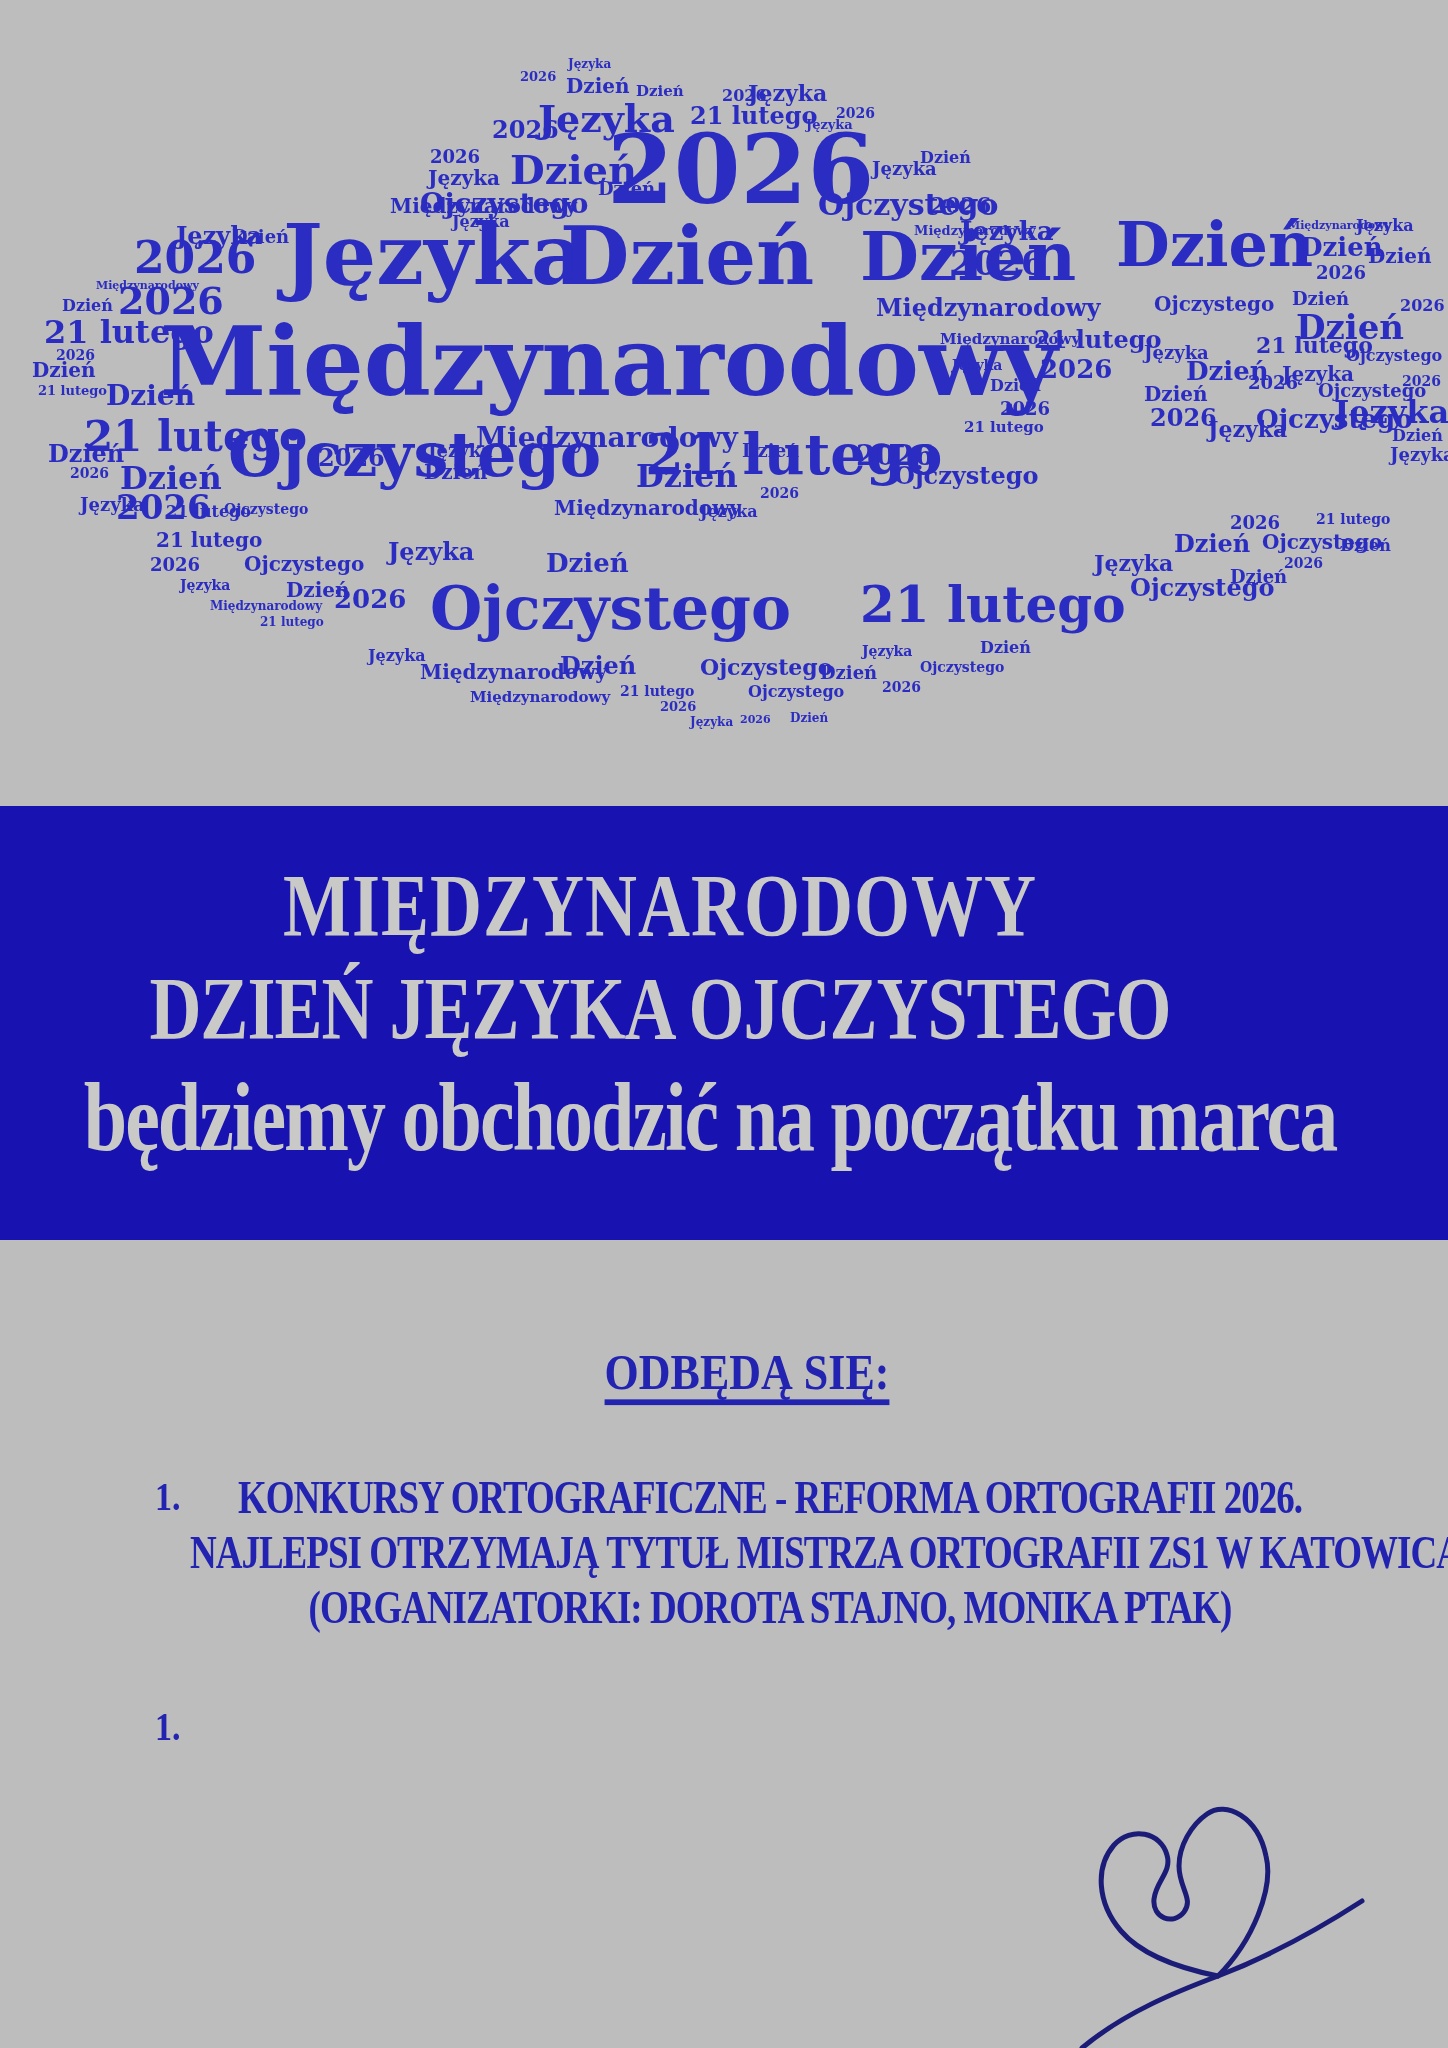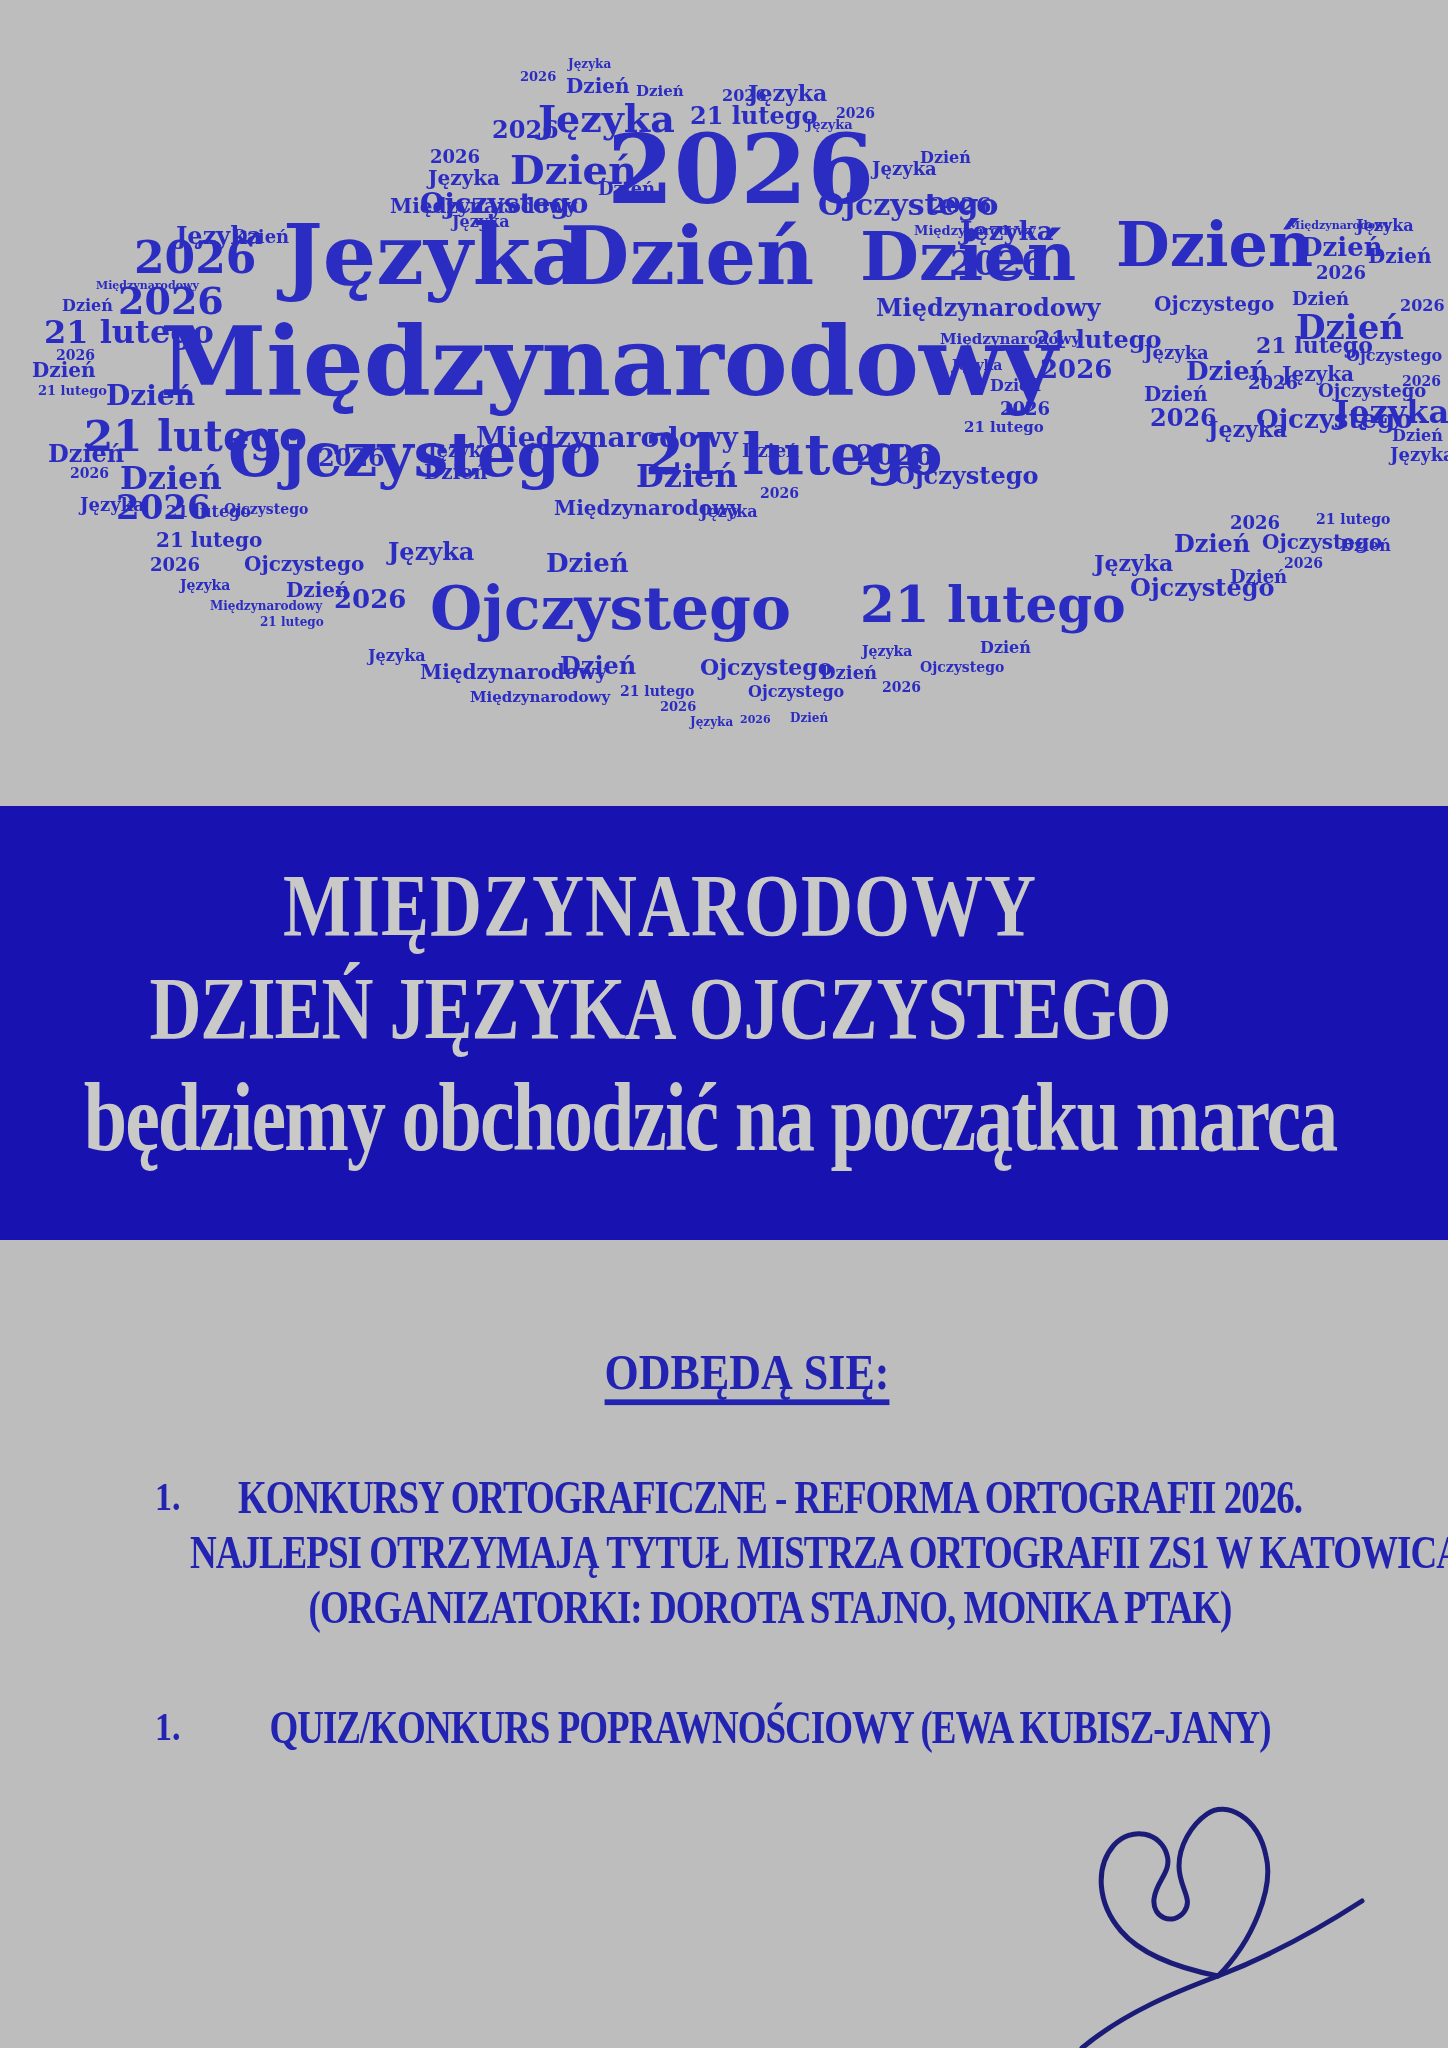--- a/index.html
+++ b/index.html
@@ -210,23 +210,20 @@
       <div class="event-item">
         <span class="event-number">1.</span>
         <div class="event-lines">
           <div class="event-line">KONKURSY ORTOGRAFICZNE - REFORMA ORTOGRAFII 2026.</div>
           <div class="event-line">NAJLEPSI OTRZYMAJĄ TYTUŁ MISTRZA ORTOGRAFII ZS1 W KATOWICACH</div>
           <div class="event-line">(ORGANIZATORKI: DOROTA STAJNO, MONIKA PTAK)</div>
         </div>
       </div>
       <div class="event-item">
         <span class="event-number">1.</span>
-        <div class="event-lines">
-          <div class="event-line">QUIZ/KONKURS POPRAWNOŚCIOWY (EWA KUBISZ-JANY)</div>
-        </div>
       </div>
     </div>
 
   <svg class="heart-svg" width="428" height="288" viewBox="0 0 428 288">
     <path d="M 62 288 C 105 252 158 231 198 216 C 258 193 308 163 342 141" fill="none" stroke="var(--heart)" stroke-width="5" stroke-linecap="round"></path>
     <path d="M 198 216 C 233 181 254 128 246 96 C 238 57 206 40 187 54
              C 171 65 159 86 159 106 C 159 128 174 139 164 152
              C 153 166 132 158 134 139 C 136 121 152 112 147 95
              C 141 72 111 66 94 85 C 75 107 77 143 101 171
              C 124 198 168 210 198 216" fill="none" stroke="var(--heart)" stroke-width="5" stroke-linecap="round"></path>

